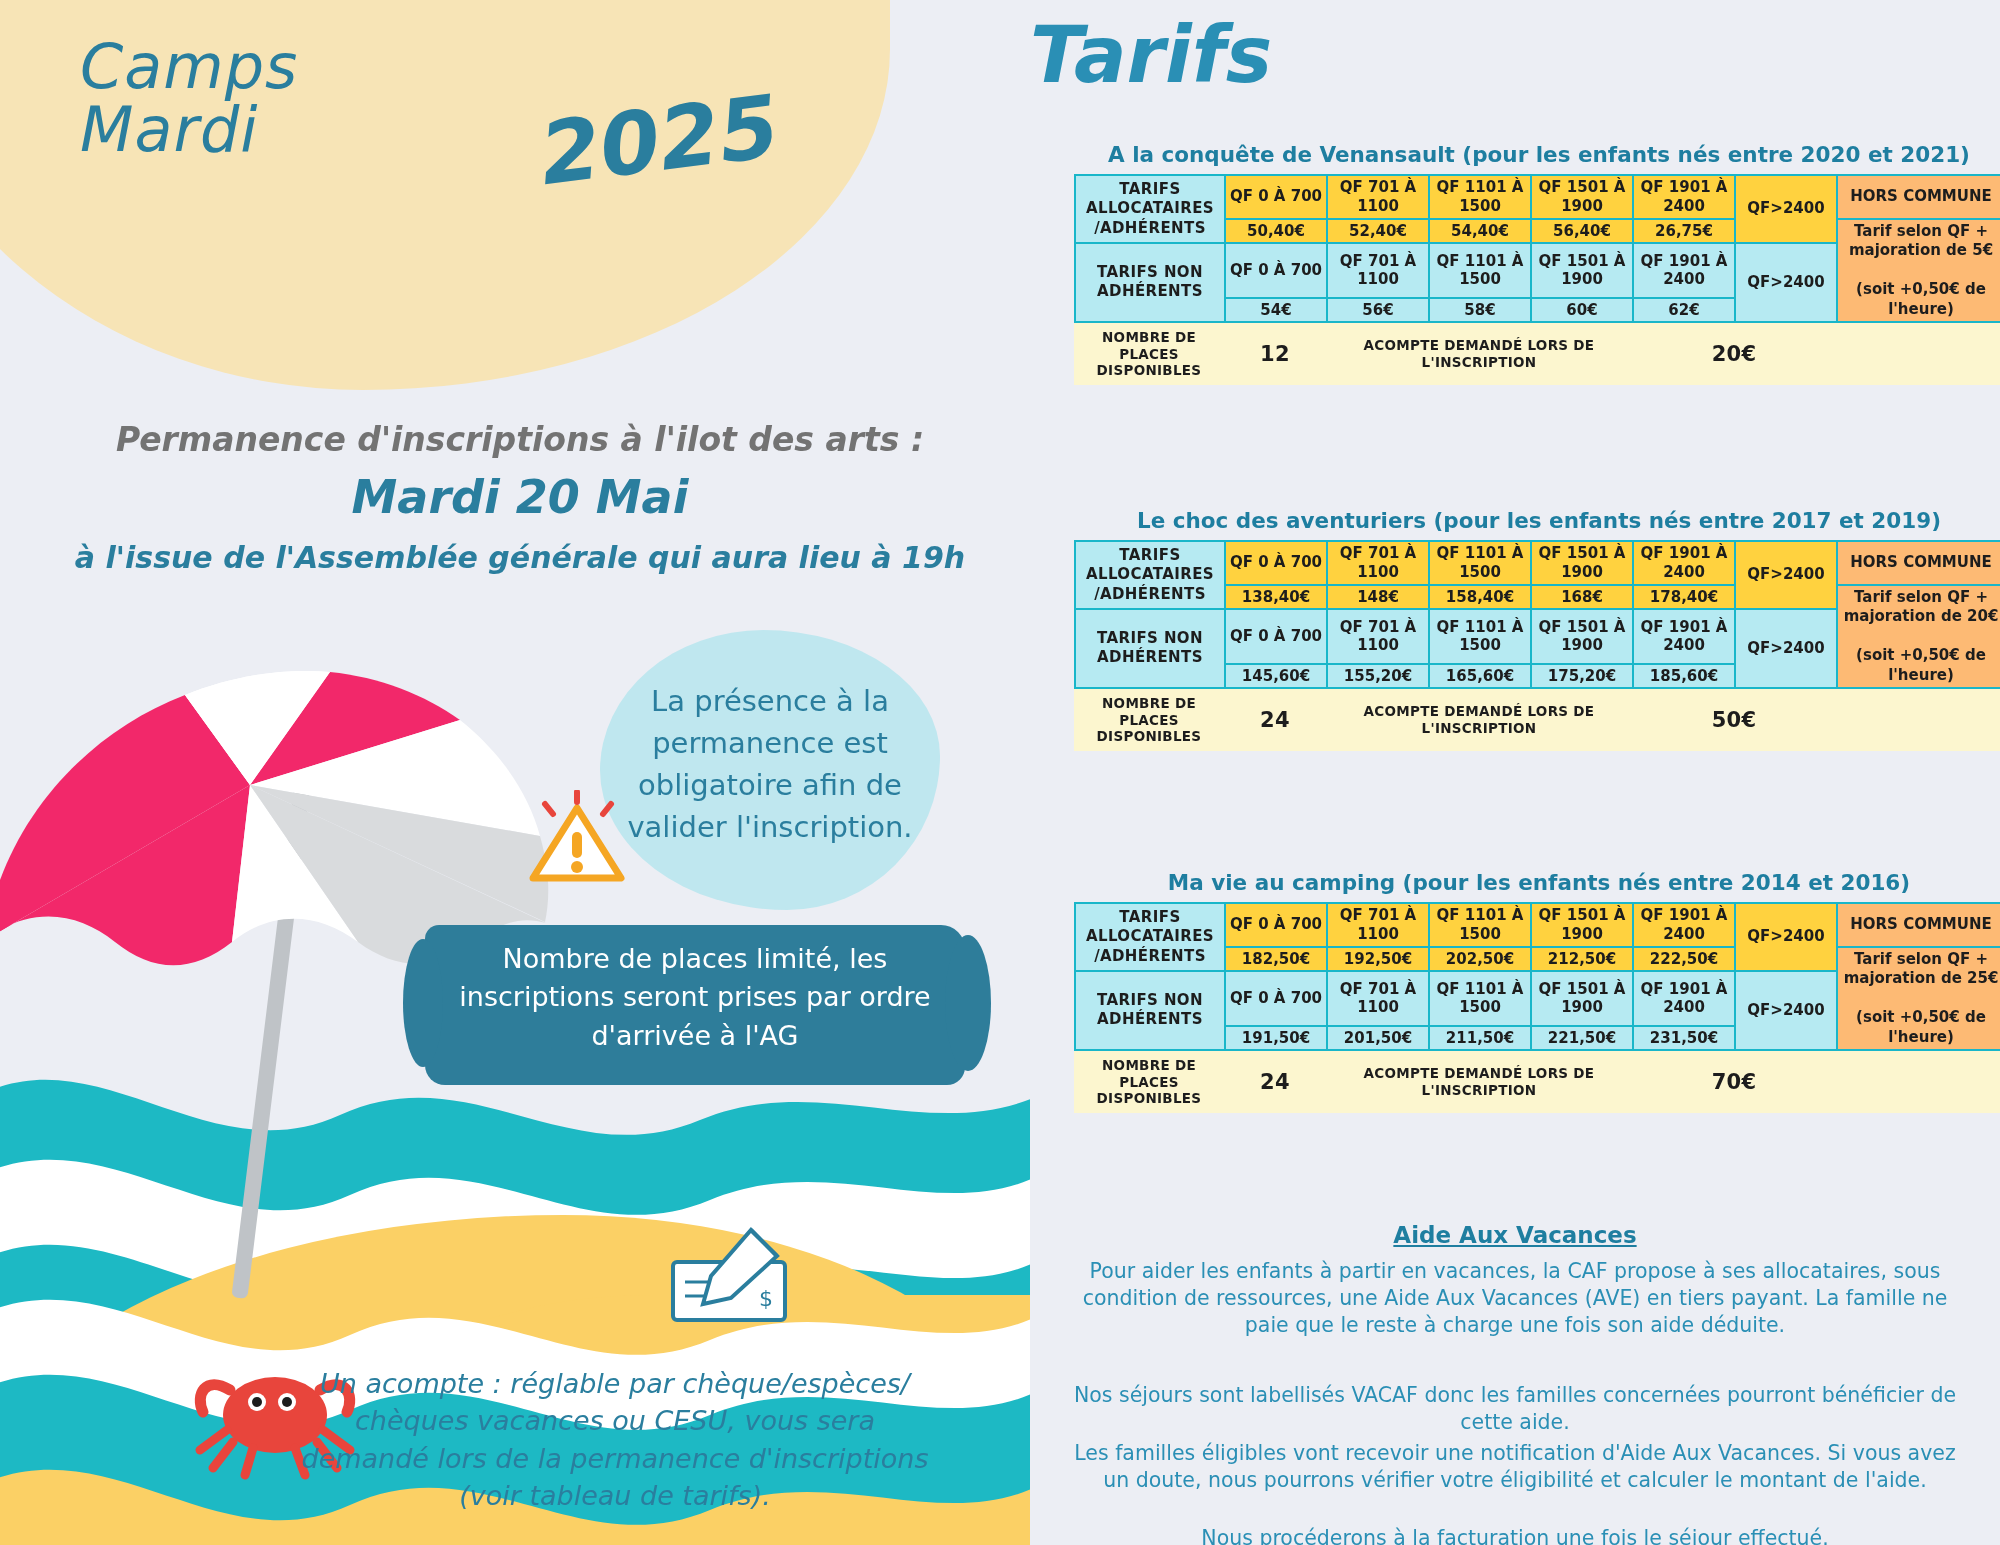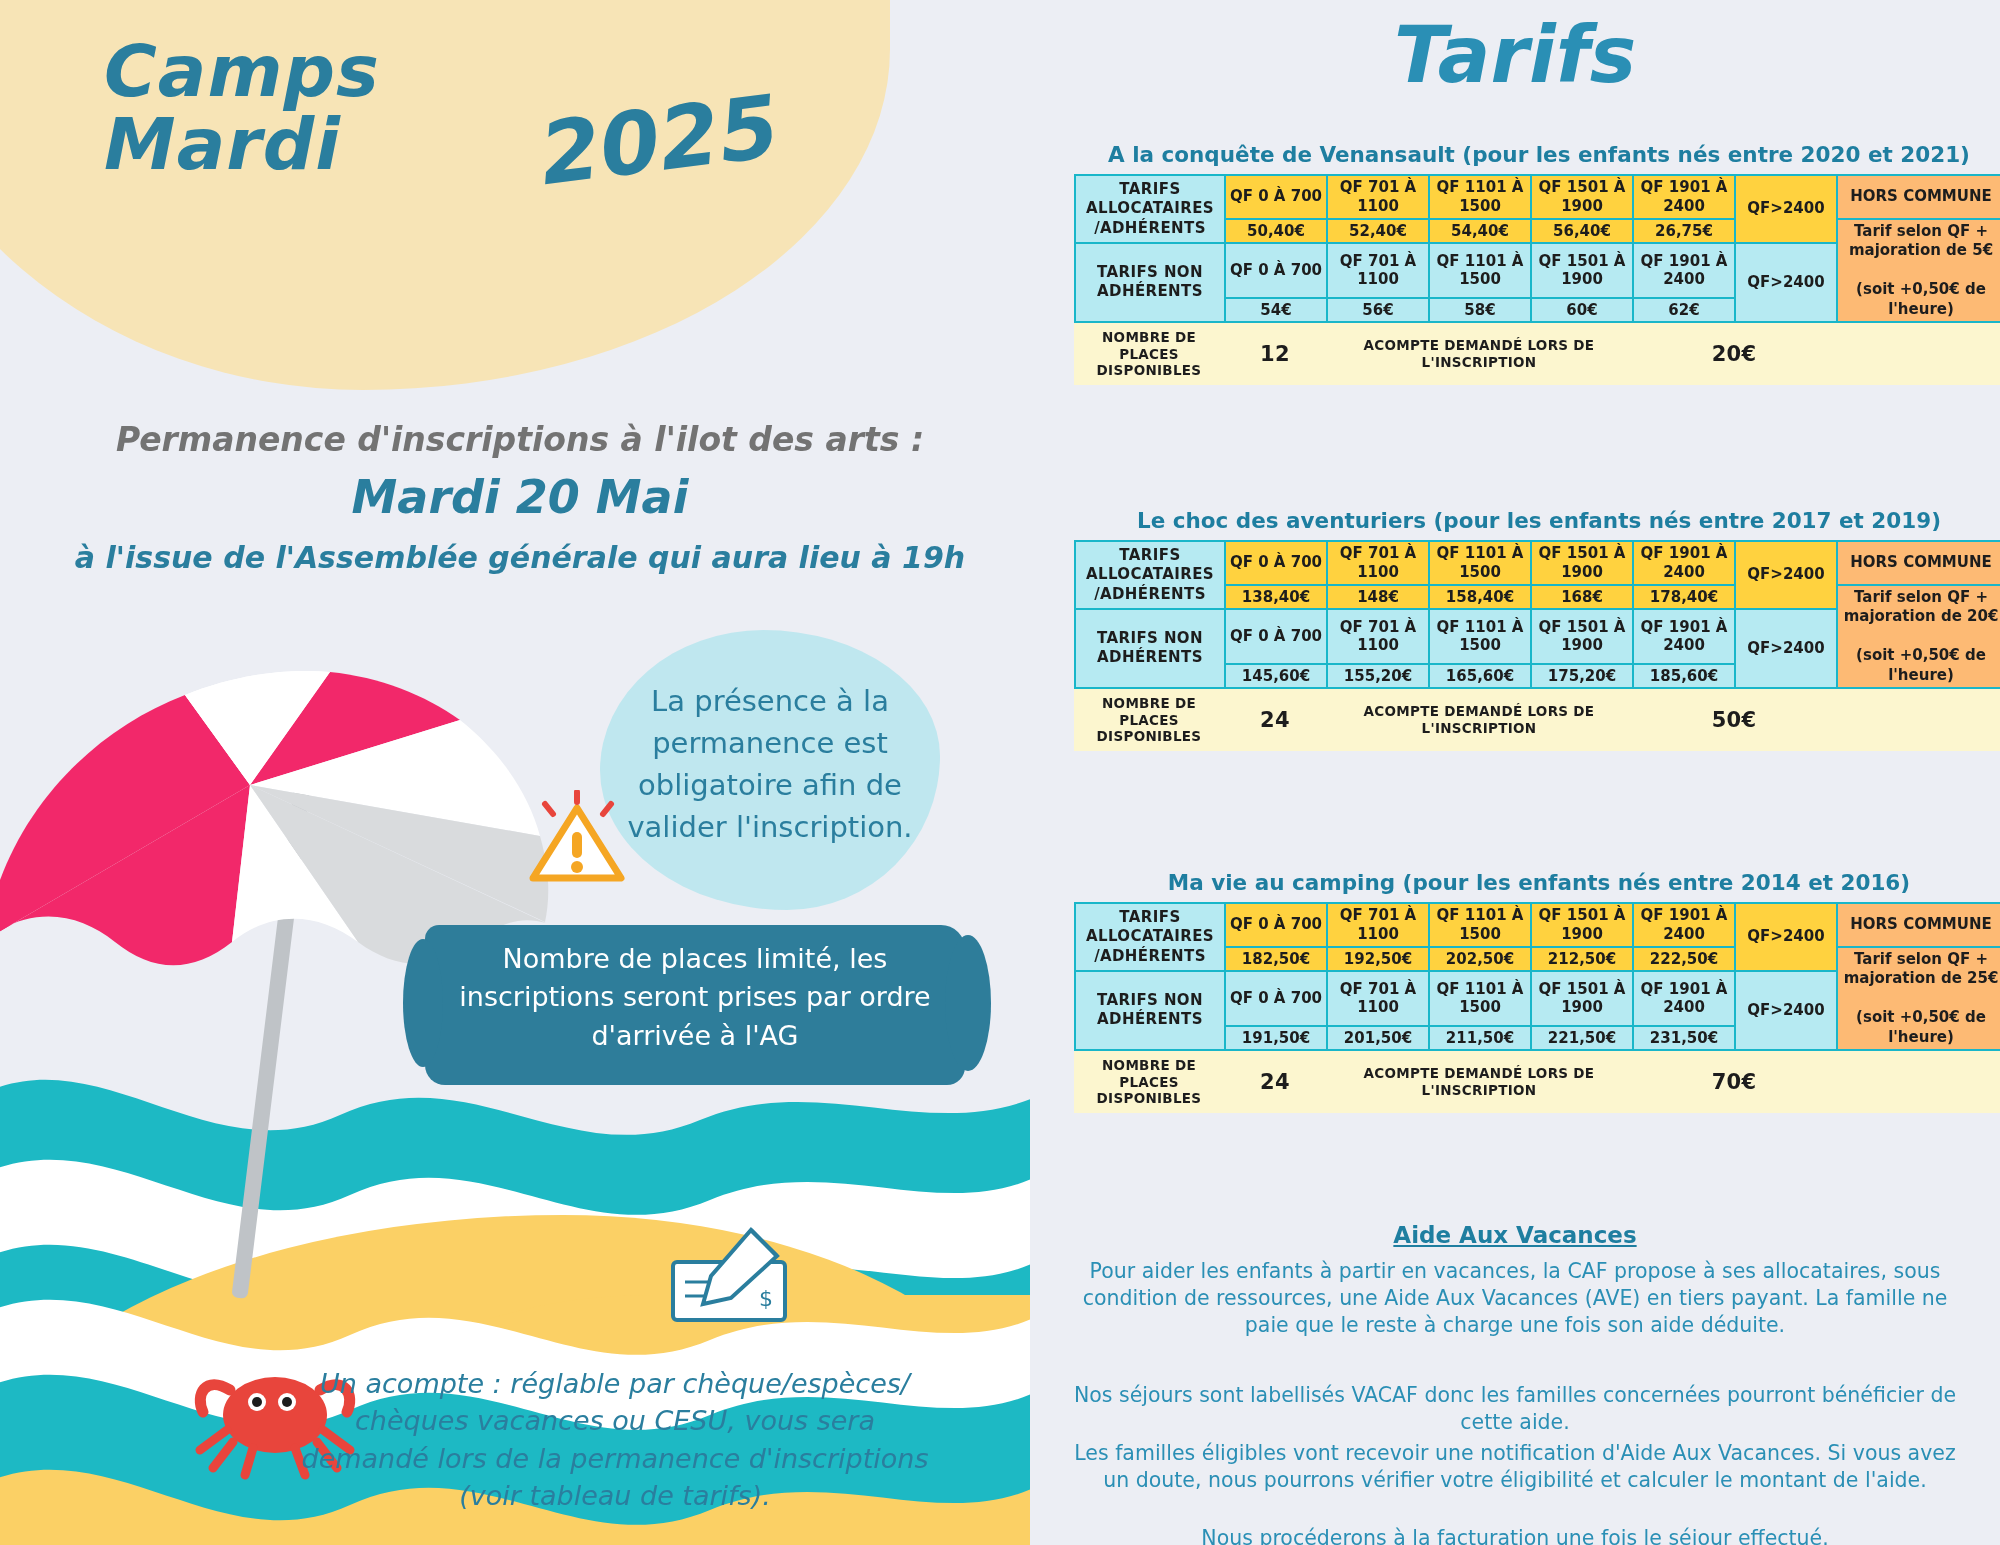--- a/index.html
+++ b/index.html
@@ -30,22 +30,22 @@
     background:#fbd065; border-radius:45% 0 0 0/80% 0 0 0;
   }
   .umbrella { position:absolute; left:0px; top:620px; width:620px; height:700px;}
   .crab { position:absolute; left:175px; bottom:55px; width:200px; height:170px; }
   .check-icon { position:absolute; left:655px; bottom:205px; width:150px; height:120px;}
 
   
   .title-camps {
     position:absolute; left:80px; top:35px; width:560px;
     font-family:"DejaVu Sans", sans-serif;
-    color:#2a7e9e; font-weight:bold; font-style:italic;
-    font-size:72px; line-height:1.02; letter-spacing:1px;margin-left:24px;
+    color:#2a7e9e; font-weight:normal; font-style:italic;
+    font-size:62px; line-height:1.02; letter-spacing:1px;
   }
   .title-2025 {
     position:absolute; left:540px; top:90px;
     color:#2a7e9e; font-weight:bold; font-style:italic; font-size:86px;
     transform:rotate(-7deg);
   }
   .perm-line {
     position:absolute; left:95px; top:420px; width:850px; text-align:center;
     color:#737373; font-weight:bold; font-style:italic; font-size:33px;
   }
@@ -87,21 +87,21 @@
   }
 
   .acompte-text {
     position:absolute; left:300px; top:1365px; width:630px; text-align:center;
     color:#2a7e9e; font-size:27px; font-style:italic; line-height:1.38;
   }
 
   
   .right-col { position:absolute; left:1030px; top:0; width:970px; height:1545px; }
   .tarifs-title {
-    position:absolute; left:0; top:10px; width:970px; text-align:center;
+    position:absolute; left:0; top:10px; width:970px; text-align:left;
     color:#2a8fb5; font-weight:bold; font-style:italic; font-size:78px;
   }
   .sec { position:absolute; left:25px; width:930px;margin-left:19px; }
   .sec-title {
     color:#1e7ea0; font-weight:bold; font-size:21.5px; text-align:center;
     margin-bottom:7px; font-family:"DejaVu Sans", sans-serif;
   }
   table.t { border-collapse:collapse; width:930px; table-layout:fixed; }
   table.t td {
     border:2px solid #19b6c9;

